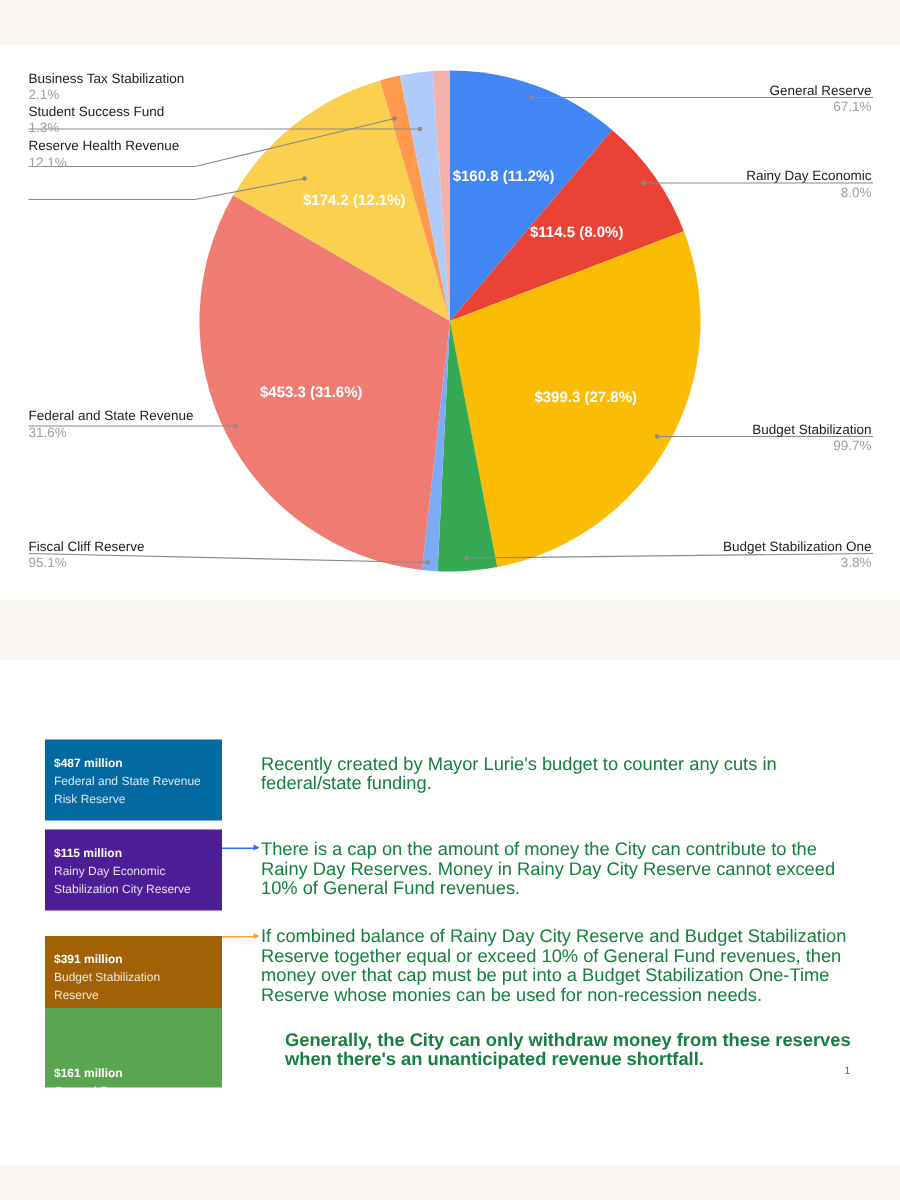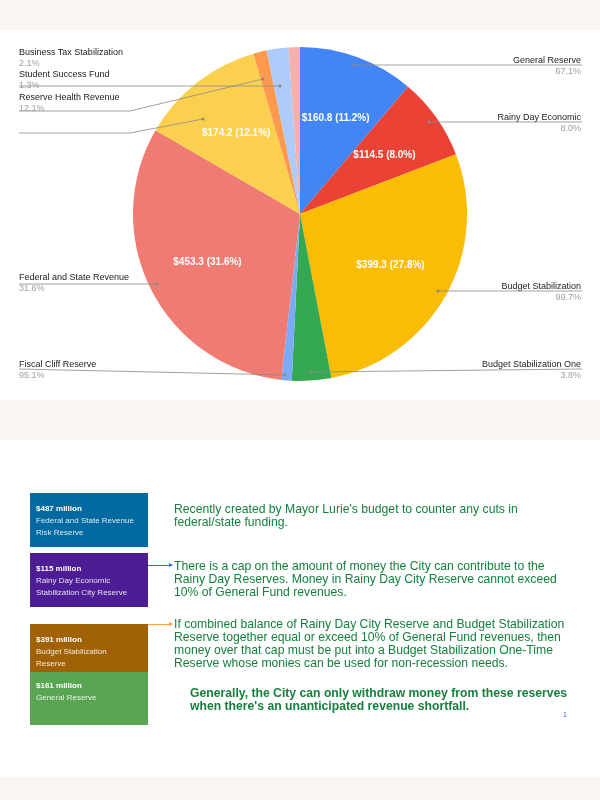--- a/index.html
+++ b/index.html
@@ -101,21 +101,21 @@
 <div class="card" style="top: 553px; height: 54px; background: #4c1d95;">
   <span class="amt">$115 million</span>
   <span class="sub">Rainy Day Economic</span>
   <span class="sub">Stabilization City Reserve</span>
 </div>
 <div class="card" style="top: 612px; height: 65px; background: #a16207; margin-top: 12px;">
   <span class="amt">$391 million</span>
   <span class="sub">Budget Stabilization</span>
   <span class="sub">Reserve</span>
 </div>
-<div class="card" style="top: 672px; height: 53px; padding-top: 8px; background: rgb(90, 165, 82);">
+<div class="card" style="top: 672px; height: 53px; padding-top: 38px; background: rgb(90, 165, 82);">
   <span class="amt">$161 million</span>
   <span class="sub">General Reserve</span>
 </div>
 
 <div class="connector" style="top:565px;background:#2a6cff;border-color:#2a6cff;"></div>
 <div class="connector" style="top:624px;background:#ffa040;border-color:#ffa040;"></div>
 
 <div class="desc" style="top:503px;">Recently created by Mayor Lurie's budget to counter any cuts in federal/state funding.</div>
 <div class="desc" style="top:560px;">There is a cap on the amount of money the City can contribute to the Rainy Day Reserves. Money in Rainy Day City Reserve cannot exceed 10% of General Fund revenues.</div>
 <div class="desc" style="top:618px;">If combined balance of Rainy Day City Reserve and Budget Stabilization Reserve together equal or exceed 10% of General Fund revenues, then money over that cap must be put into a Budget Stabilization One-Time Reserve whose monies can be used for non-recession needs.</div>

